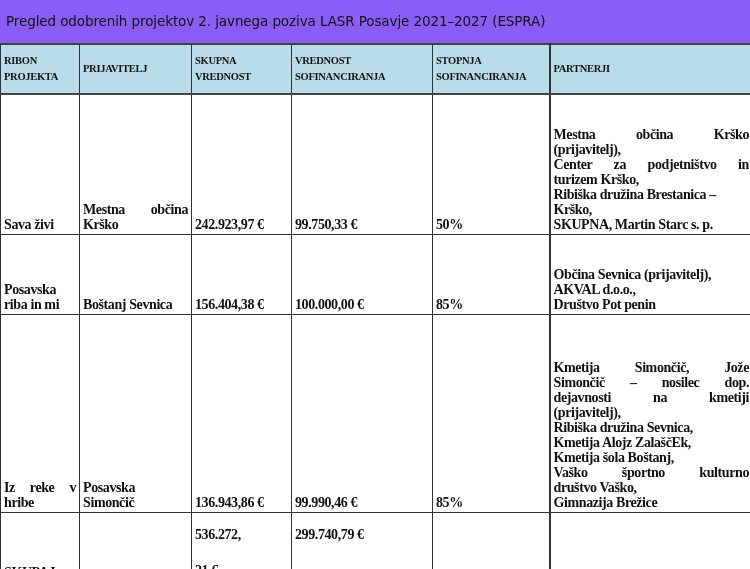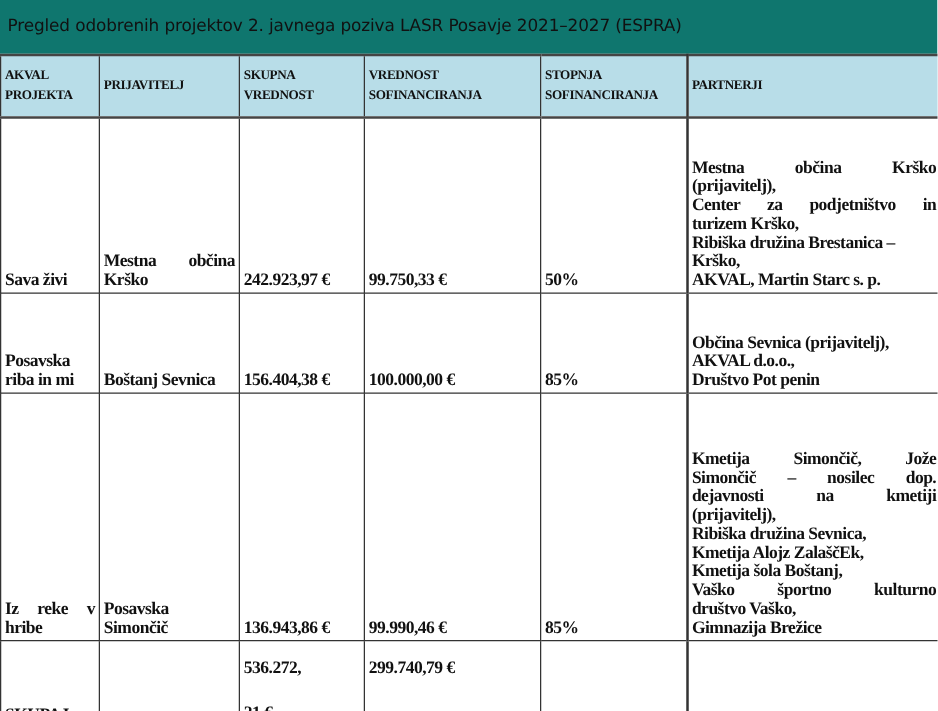--- a/index.html
+++ b/index.html
@@ -1,19 +1,19 @@
 <!DOCTYPE html>
 <html><head>
   <meta charset="utf-8">
   <style>
     html, body { margin:0; padding:0; }
     body { width:750px; height:569px; overflow:hidden; background:#ffffff; position:relative; }
     .title-bar {
       position:absolute; left:0; top:0; width:750px; height:43px;
-      background:#0f766e;
+      background:#8b5cf6;
       font-family:"DejaVu Sans", sans-serif; font-size:13.5px; color:#111;
       line-height:43px; padding-left:6px; box-sizing:border-box;
       letter-spacing:-0.1px;
     }
     table.grid {
       position:absolute; left:0; top:43px;
       border-collapse:collapse; table-layout:fixed; width:752px;
       font-family:"Liberation Serif", serif; font-weight:bold; color:#111;
     }
     table.grid td, table.grid th {
@@ -44,21 +44,21 @@
     <col style="width:79px">
     <col style="width:112px">
     <col style="width:100px">
     <col style="width:141px">
     <col style="width:117px">
     <col style="width:203px">
   </colgroup>
   <thead>
     <tr>
       <th>
-        <span>AKVAL</span><br>
+        <span>RIBON</span><br>
         <span>PROJEKTA</span>
       </th>
       <th>
         <span>PRIJAVITELJ</span>
       </th>
       <th>
         <span>SKUPNA</span><br>
         <span>VREDNOST</span>
       </th>
       <th>
@@ -85,21 +85,21 @@
       <td class="num">242.923,97 €</td>
       <td class="num">99.750,33 €</td>
       <td class="sep-right">50%</td>
       <td class="partners">
         <span class="line jst">Mestna občina Krško</span>
         <span class="line">(prijavitelj),</span>
         <span class="line jst">Center za podjetništvo in</span>
         <span class="line">turizem Krško,</span>
         <span class="line">Ribiška družina Brestanica –</span>
         <span class="line">Krško,</span>
-        <span class="line">AKVAL, Martin Starc s. p.</span>
+        <span class="line">SKUPNA, Martin Starc s. p.</span>
       </td>
     </tr>
 
     <tr style="height:80px">
       <td>
         <span>Posavska</span><br>
         <span>riba in mi</span>
       </td>
       <td class="num">Boštanj Sevnica</td>
       <td class="num">156.404,38 €</td>

